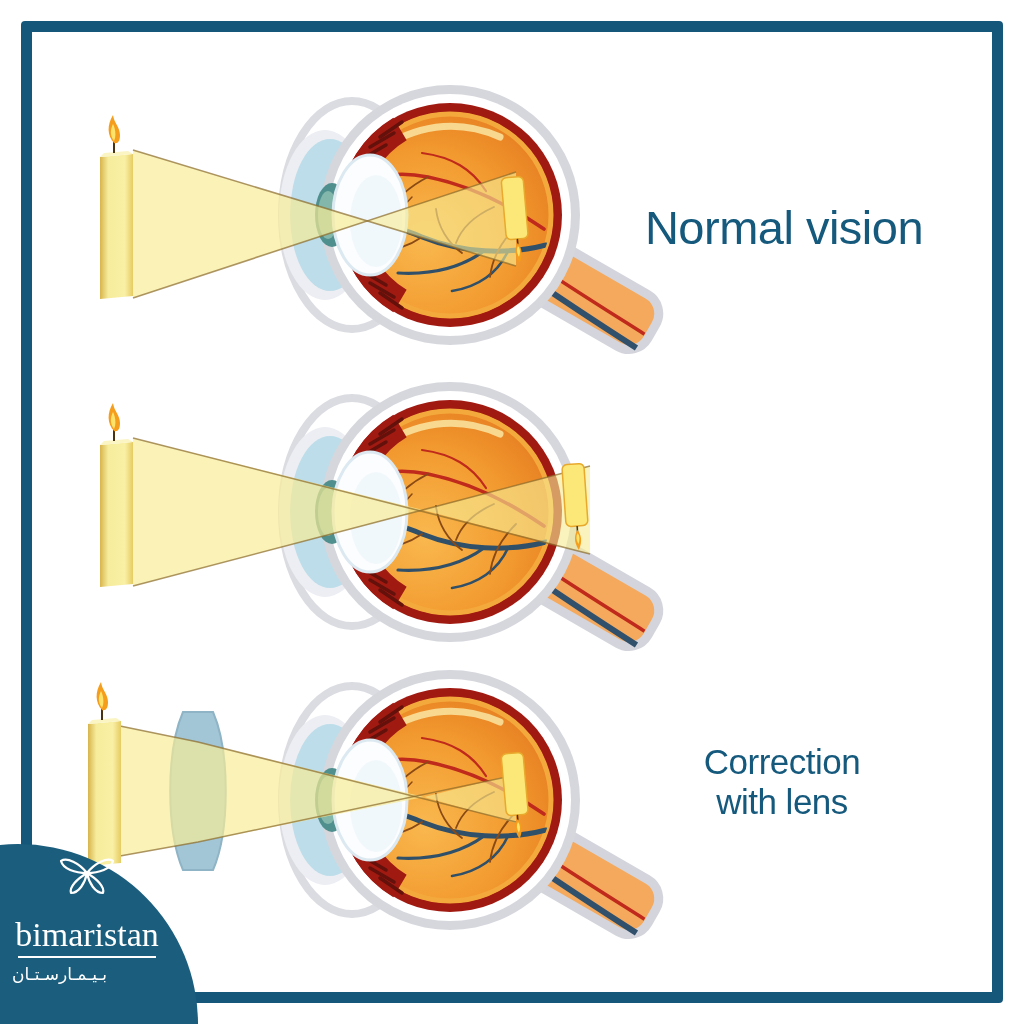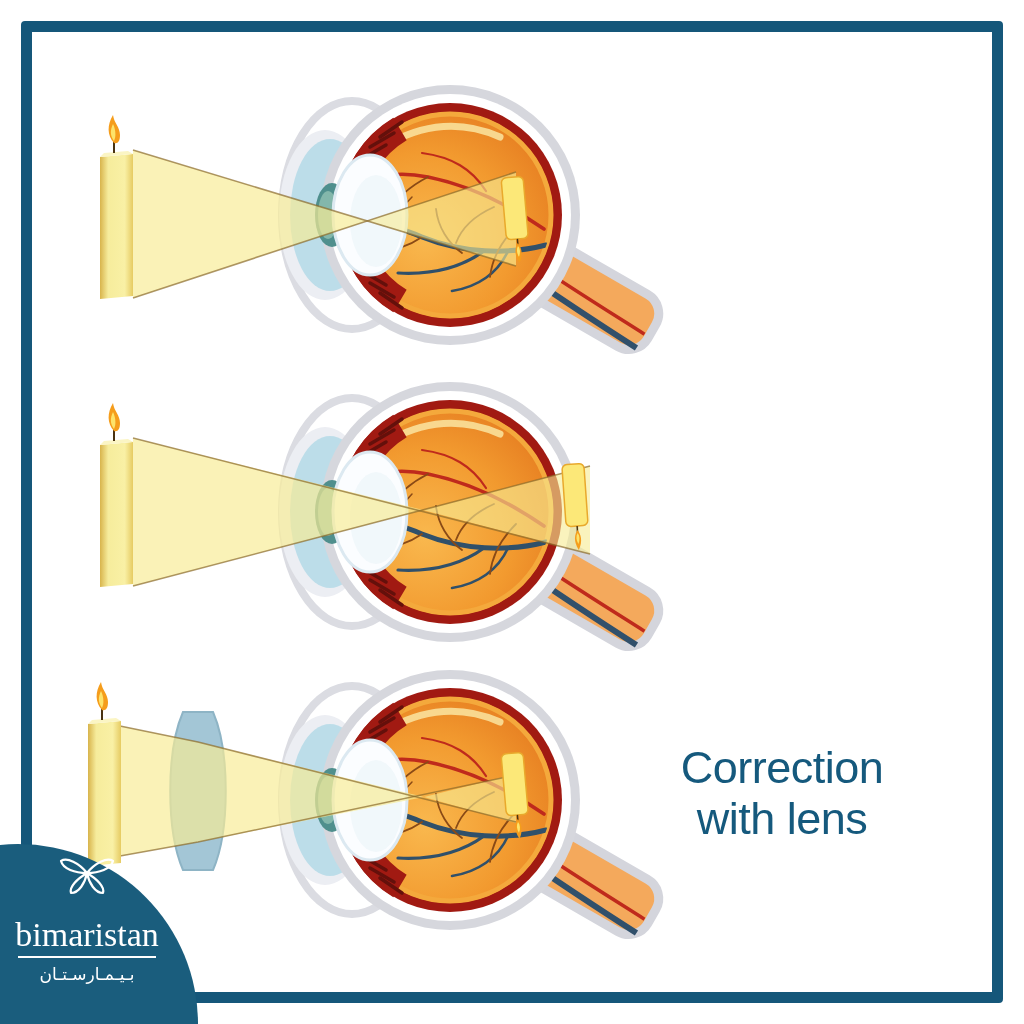--- a/index.html
+++ b/index.html
@@ -8,27 +8,27 @@
   .frame{position:absolute;left:21px;top:21px;right:21px;bottom:21px;
          border:11px solid #15577a;border-radius:4px;z-index:5;pointer-events:none;}
   .panel-svg{position:absolute;left:60px;z-index:2;}
   #panel-normal{top:75px;}
   #panel-hyperopia{top:370px;}
   #panel-correction{top:660px;}
   .vision-label{position:absolute;z-index:4;color:#15597d;text-align:center;
                 font-size:47px;line-height:1.1;letter-spacing:-0.5px;}
   #label-normal{left:618px;top:202px;width:332px;}
   #label-hyperopia{left:612px;top:486px;width:332px;}
-  #label-correction{left:616px;top:742px;width:332px;font-size:45px;line-height:1.14;}
+  #label-correction{left:616px;top:742px;width:332px;font-size:35px;line-height:1.14;}
   #logo{position:absolute;left:0;bottom:0;width:222px;height:226px;z-index:6;}
   #logo svg.corner{position:absolute;left:0;bottom:0;}
   .logo-name{position:absolute;left:12px;top:118px;width:150px;text-align:center;
              color:#ffffff;font-family:"Liberation Serif",serif;font-size:34px;}
   .logo-rule{position:absolute;left:18px;top:158px;width:138px;height:2px;background:#ffffff;}
-  .logo-arabic{position:absolute;left:12px;top:166px;width:150px;text-align:center;
+  .logo-arabic{position:absolute;left:12px;top:166px;width:150px;text-align:left;
                color:#ffffff;font-size:17px;letter-spacing:1px;direction:rtl;
                font-family:"DejaVu Sans",sans-serif;}
   .logo-icon{position:absolute;left:58px;top:52px;}
 </style>
 </head>
 <body>
 
 <div id="canvas">
 
   <svg width="0" height="0" style="position:absolute" aria-hidden="true">
@@ -140,20 +140,21 @@
     <g>
       <polygon points="60,66 138,82 364,137 138,182 60,196" fill="#f7ec95" opacity="0.68"></polygon>
       <polygon points="364,137 456,114 456,163" fill="#f7ec95" opacity="0.62"></polygon>
       <path d="M60,66 L138,82 L456,162" stroke="#8a6a2a" stroke-width="1.6" opacity="0.7" fill="none"></path>
       <path d="M60,196 L138,182 L456,115" stroke="#8a6a2a" stroke-width="1.6" opacity="0.7" fill="none"></path>
     </g>
     <use href="#retinaImage" transform="translate(456,139) rotate(-5)"></use>
     <use href="#candleObj" transform="translate(28,64)"></use>
   </svg>
 
+  <div class="vision-label" id="label-normal">Normal vision</div>
   <div class="vision-label" id="label-correction">
     <span>Correction</span><br>
     <span>with lens</span>
   </div>
 
   <div class="frame"></div>
 
   <div id="logo">
     <svg class="corner" width="222" height="226" viewBox="0 0 222 226">
       <circle cx="18" cy="226" r="180" fill="#1a5d7d"></circle>

